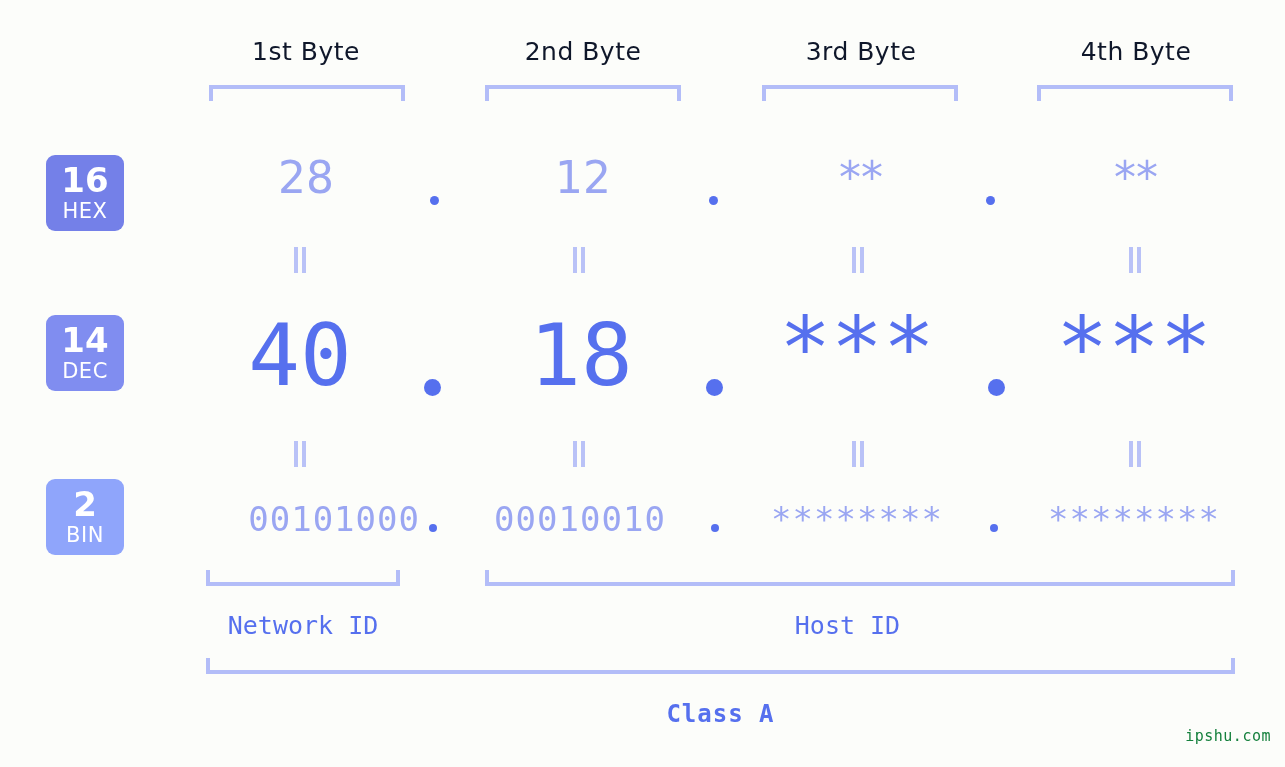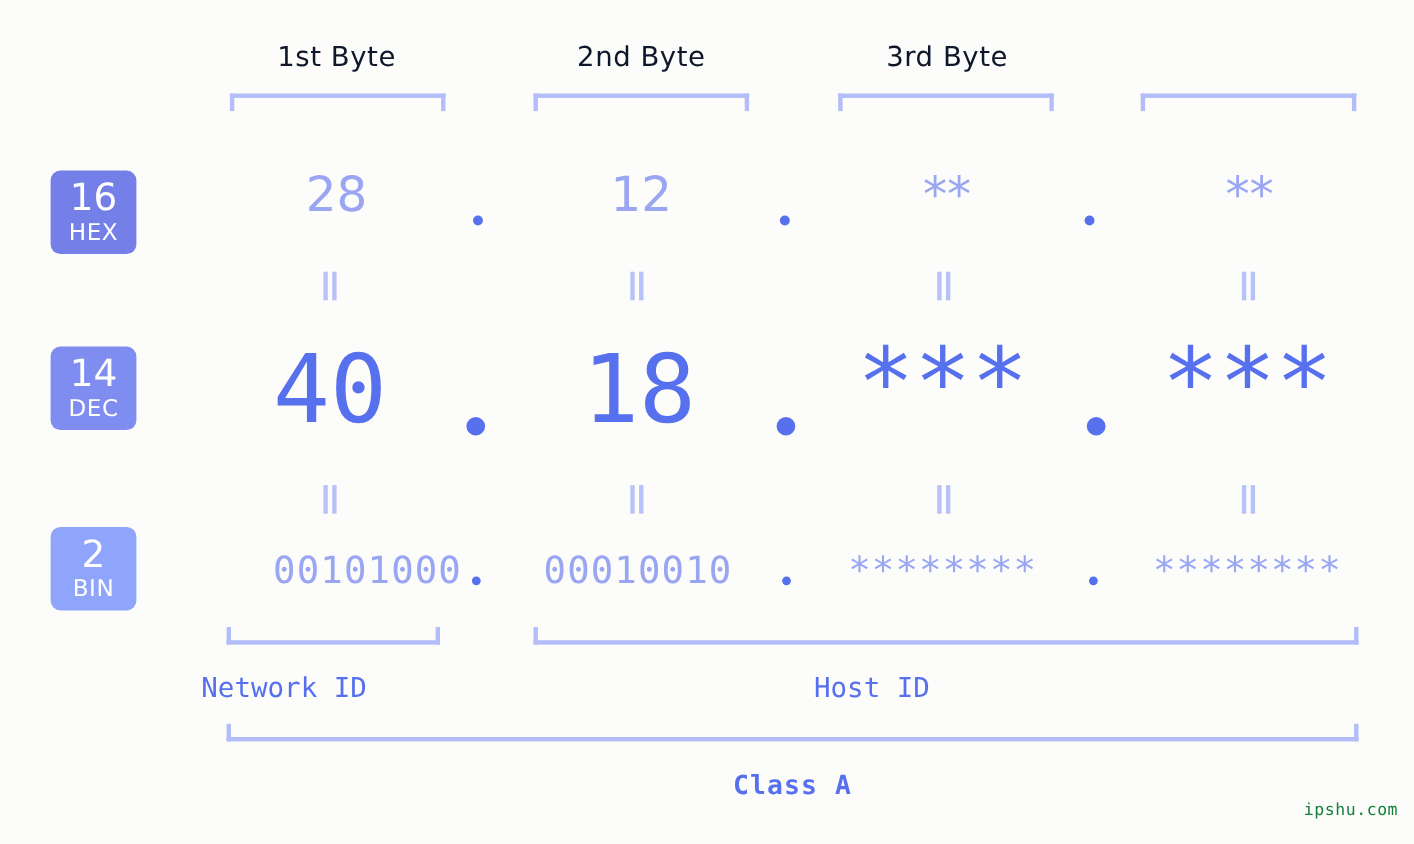--- a/index.html
+++ b/index.html
@@ -65,21 +65,21 @@
     color: #ffffff;
     text-align: center;
     font-family: "DejaVu Sans", sans-serif;
     padding: 6px 0 8px 0;
     box-sizing: border-box;
   }
   .badge .num {
     display: block;
     font-size: 34px;
     line-height: 38px;
-    font-weight: 400;
+    font-weight: 700;
   }
   .badge .lbl {
     display: block;
     font-size: 21px;
     line-height: 24px;
     font-weight: 400;
     letter-spacing: 0.5px;
   }
 
   
@@ -132,21 +132,21 @@
     height: 26px;
     background: #b9c2f7;
     display: block;
   }
   .eqbars i:nth-child(1) { left: 2px; }
   .eqbars i:nth-child(2) { left: 10px; }
 
   
   .id-label {
     position: absolute;
-    text-align: left;
+    text-align: center;
     font-family: "DejaVu Sans Mono", monospace;
     font-size: 25px;
     line-height: 32px;
     color: #5670ee;
     white-space: nowrap;
   }
 
   
   .class-label {
     position: absolute;
@@ -178,20 +178,23 @@
 
   <div class="byte-header" style="left:186px; width:240px;">
     <span>1st Byte</span>
   </div>
   <div class="byte-header" style="left:463px; width:240px;">
     <span>2nd Byte</span>
   </div>
   <div class="byte-header" style="left:741px; width:240px;">
     <span>3rd Byte</span>
   </div>
+  <div class="byte-header" style="left:1016px; width:240px;">
+    <span>4th Byte</span>
+  </div>
 
   <div class="bracket bracket-down" style="left:209px; top:85px; width:196px;"></div>
   <div class="bracket bracket-down" style="left:485px; top:85px; width:196px;"></div>
   <div class="bracket bracket-down" style="left:762px; top:85px; width:196px;"></div>
   <div class="bracket bracket-down" style="left:1037px; top:85px; width:196px;"></div>
 
   <div class="badge" style="top:155px; background:#7480e8;">
     <span class="num">16</span>
     <span class="lbl">HEX</span>
   </div>

